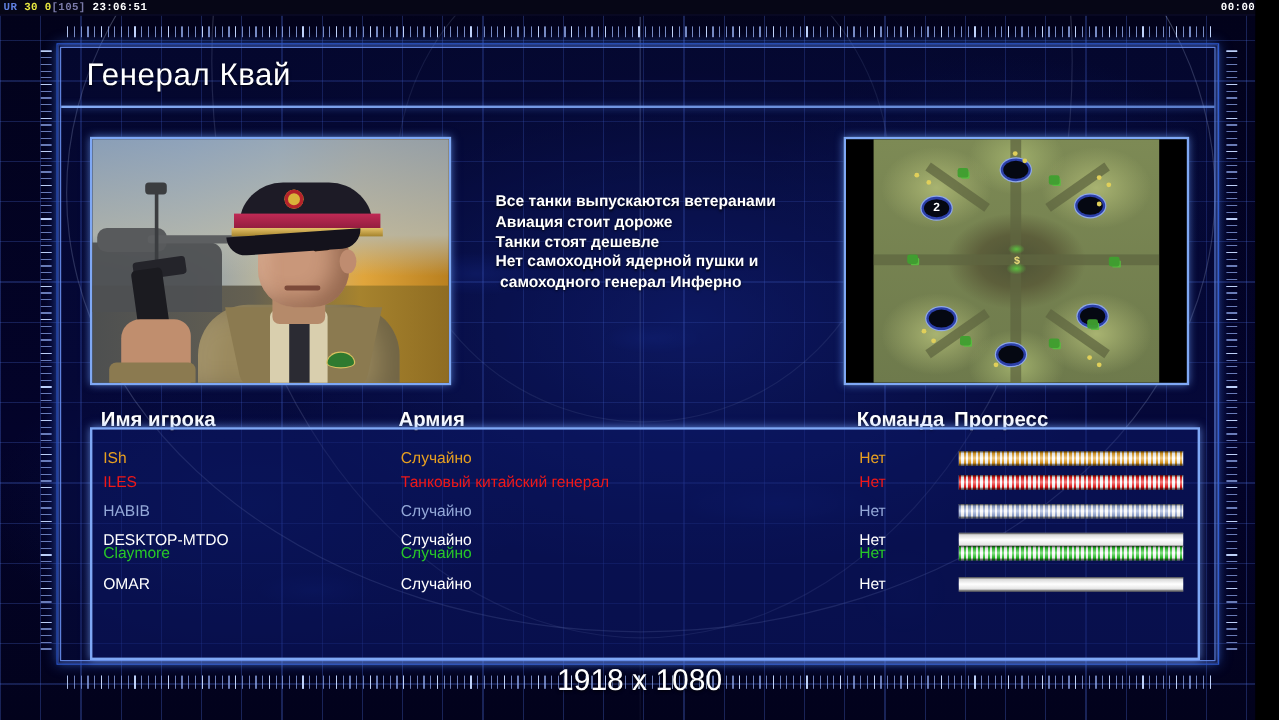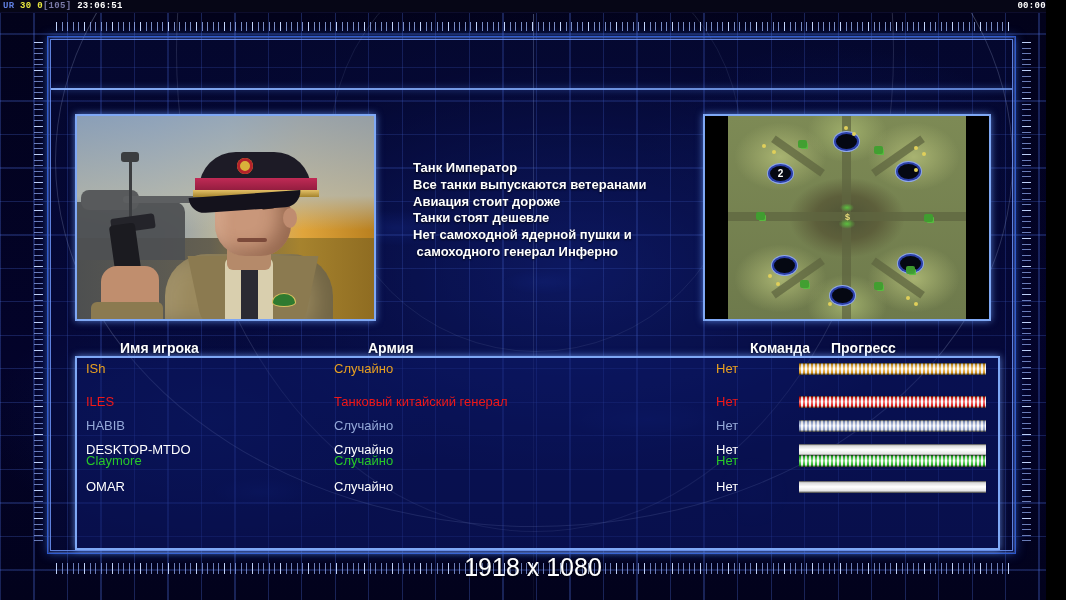--- a/index.html
+++ b/index.html
@@ -134,21 +134,21 @@
   .mm-trees{position:absolute;width:9px;height:8px;border-radius:2px;background:#3fa02f;opacity:.95;
     box-shadow:2px 2px 0 -1px #57bf3f;}
   .mm-gold{position:absolute;width:4px;height:4px;border-radius:50%;background:#e0cf5a;}
   .mm-supply{position:absolute;width:34px;height:28px;
     background:radial-gradient(ellipse 10px 6px at 50% 20%, #5bbf3f 0%, rgba(0,0,0,0) 70%),
                radial-gradient(ellipse 12px 7px at 50% 78%, #5bbf3f 0%, rgba(0,0,0,0) 70%);}
   .mm-supply i{position:absolute;left:15px;top:10px;font-size:9px;font-style:normal;color:#e8dc7a;font-weight:bold;}
 
   
   .tbl-head{position:absolute;left:75px;top:340px;width:925px;height:16px;}
-  .tbl-head span{position:absolute;font-size:14px;font-weight:bold;color:#fff;text-shadow:0 1px 2px rgba(0,0,0,.8);margin-left:36px;}
+  .tbl-head span{position:absolute;font-size:17px;font-weight:bold;color:#fff;text-shadow:0 1px 2px rgba(0,0,0,.8);}
   .c-name{left:9px;} .c-army{left:257px;} .c-team{left:639px;} .c-prog{left:720px;}
 
   .player-list{position:absolute;left:75px;top:356px;width:925px;height:194px;box-sizing:border-box;
     border:2px solid #7fa8f5;box-shadow:0 0 7px rgba(120,165,255,.75);background:rgba(14,26,110,.45);overflow:hidden;}
   .row{position:absolute;left:0;width:100%;height:24px;}
   .row .nm{position:absolute;left:9px;top:3px;font-size:13px;}
   .row .ar{position:absolute;left:257px;top:3px;font-size:13px;}
   .row .tm{position:absolute;left:639px;top:3px;font-size:13px;}
   .bar{position:absolute;left:722px;top:5px;width:187px;height:12px;}
   .bar i{position:absolute;inset:0;display:block;}
@@ -179,20 +179,21 @@
       <span class="k">UR</span>
       <span class="v">30</span>
       <span class="v">0</span><span class="b">[105]</span>
       <span class="t">23:06:51</span>
     </div>
     <div class="right">00:00:00</div>
   </div>
 
   <div class="main-panel">
     <div class="panel-edge"></div>
+    <div class="panel-title">Генерал Квай</div>
     <div class="title-sep"></div>
   </div>
 
   <div class="portrait-box">
     <div class="pt-sky"></div>
     <div class="pt-sky2"></div>
     <div class="pt-ground"></div>
     <div class="pt-tank"></div>
     <div class="pt-tank2"></div>
     <div class="pt-tank3"></div>
@@ -215,21 +216,20 @@
     <div class="pt-capgold"></div>
     <div class="pt-visor"></div>
     <div class="pt-capstar"></div>
     <div class="pt-gunbar"></div>
     <div class="pt-gun"></div>
     <div class="pt-hand"></div>
     <div class="pt-cuff"></div>
   </div>
 
   <div class="desc">
-    <div>Танк Император</div>
     <div>Все танки выпускаются ветеранами</div>
     <div>Авиация стоит дороже</div>
     <div>Танки стоят дешевле</div>
     <div>Нет самоходной ядерной пушки и</div>
     <div> самоходного генерал Инферно</div>
   </div>
 
   <div class="minimap-box">
     <div class="mm-inner">
       <div class="mm-vein" style="left:0;top:96px;width:238px;height:9px;"></div>
@@ -287,21 +287,21 @@
 
   <div class="tbl-head">
     <span class="c-name">Имя игрока</span>
     <span class="c-army">Армия</span>
     <span class="c-team">Команда</span>
     <span class="c-prog">Прогресс</span>
   </div>
 
   <div class="player-list">
 
-    <div class="row" style="top:0">
+    <div class="row" style="top:13px">
       <span class="nm" style="color: rgb(232, 160, 32);">ISh</span>
       <span class="ar" style="color: rgb(232, 160, 32);">Случайно</span>
       <span class="tm" style="color: rgb(232, 160, 32);">Нет</span>
       <span class="bar">
           <i style="width: 100%; background-image: linear-gradient(rgba(0, 0, 0, 0.75) 0%, rgba(0, 0, 0, 0.15) 14%, rgba(255, 255, 255, 0.45) 48%, rgba(0, 0, 0, 0.1) 82%, rgba(0, 0, 0, 0.8) 100%), repeating-linear-gradient(to right, rgb(232, 160, 32) 0px, rgb(232, 160, 32) 2px, rgb(255, 255, 255) 2px, rgb(255, 255, 255) 4px);"></i>
         </span>
     </div>
 
     <div class="row" style="top:33px">
       <span class="nm" style="color: rgb(240, 24, 24);">ILES</span>

